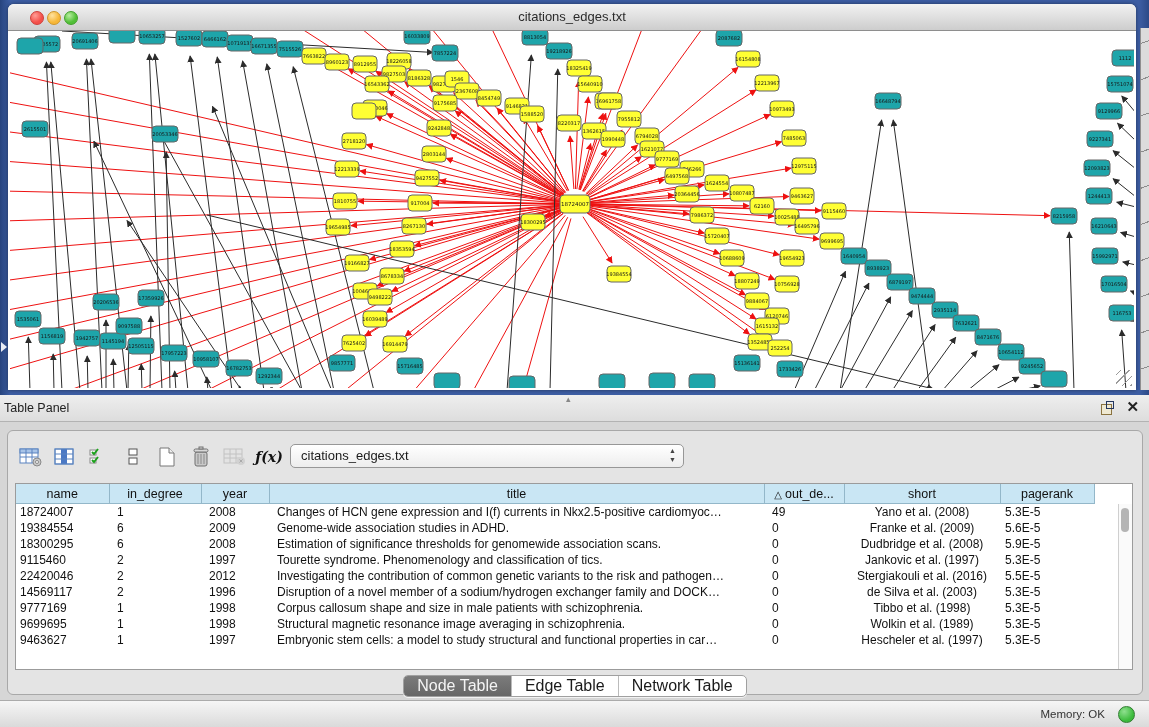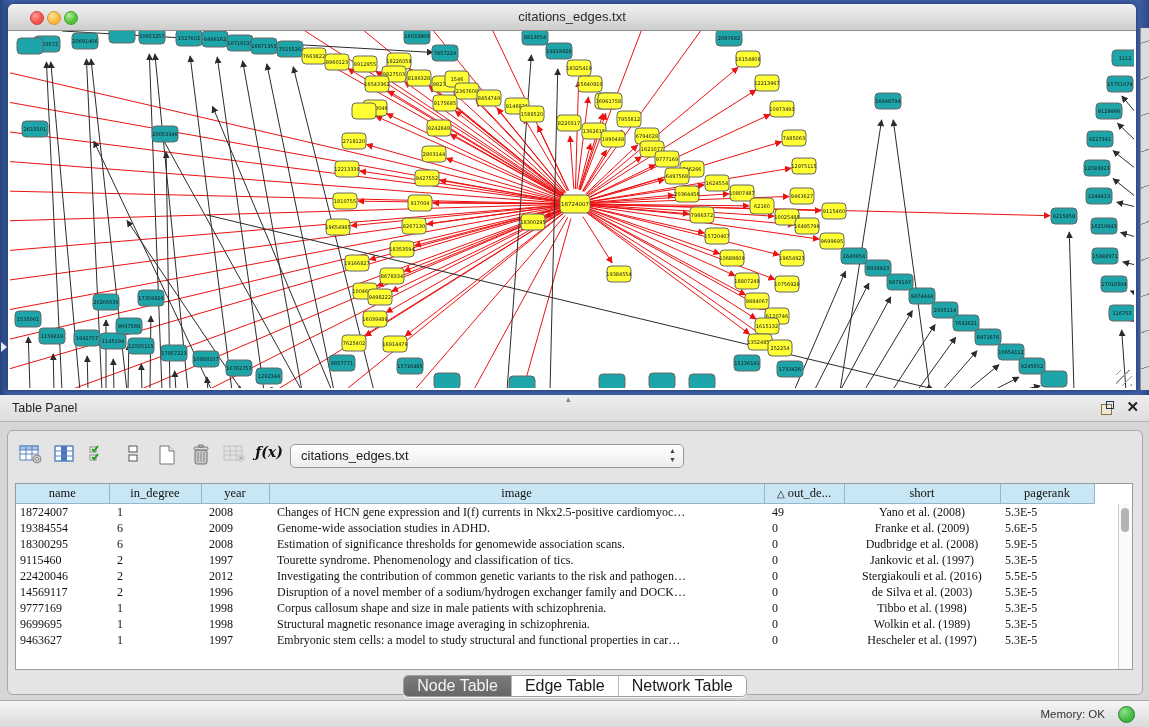--- a/index.html
+++ b/index.html
@@ -26,42 +26,42 @@
   #side-strip{position:absolute;right:0;top:28px;width:8px;height:362px;background:#dcdcdc;
     border-left:1px solid #8f8f8f;
     background-image:repeating-linear-gradient(160deg,#dcdcdc 0 14px,#8c8c8c 14px 15px,#dcdcdc 15px 34px);}
   #hidden-panel-arrow{position:absolute;left:1px;top:342px;width:0;height:0;
     border-left:6px solid #e9edf5;border-top:5px solid transparent;border-bottom:5px solid transparent;}
 
   
   #table-panel{position:absolute;left:0;top:395px;width:1149px;height:305px;background:#d6d6d6;}
   .tp-header{position:relative;height:26px;background:linear-gradient(#eeeeee,#dddddd);
     border-bottom:1px solid #b3b3b3;}
-  .tp-header .tp-title{position:absolute;left:12px;top:6px;font-size:12.5px;color:#222;}
+  .tp-header .tp-title{position:absolute;left:4px;top:6px;font-size:12.5px;color:#222;}
   .divider-handle{position:absolute;left:566px;top:-1px;font-size:9px;color:#888;}
   .tp-actions{position:absolute;right:10px;top:4px;display:flex;align-items:center;gap:12px;}
   .float-icon{position:relative;width:13px;height:13px;display:inline-block;}
   .float-icon .back{position:absolute;left:0;top:3px;width:9px;height:9px;border:1px solid #8a7340;background:#efe9d2;}
   .float-icon .front{position:absolute;right:0;top:0;width:6px;height:6px;border:1px solid #23355e;background:transparent;}
   .close-x{font-size:15px;font-weight:bold;color:#222;line-height:16px;cursor:default;}
 
   .tp-body{position:absolute;left:7px;top:35px;width:1134px;height:263px;background:#e4e4e4;
     border:1px solid #a8a8a8;border-radius:6px;}
   .toolbar{position:absolute;left:10px;top:12px;height:28px;display:flex;align-items:center;}
-  .tool{width:26px;height:26px;margin-right:8px;display:flex;align-items:flex-start;justify-content:center;}
+  .tool{width:26px;height:26px;margin-right:8px;display:flex;align-items:center;justify-content:center;}
   .tool.disabled{opacity:.45;}
   .fx{font-family:"DejaVu Serif",serif;font-style:italic;font-weight:bold;font-size:14px;color:#111;}
   .combo{position:absolute;left:282px;top:13px;width:392px;height:22px;border:1px solid #979797;
     border-radius:5px;background:linear-gradient(#ffffff,#ededed);font-size:13px;color:#1a1a1a;}
   .combo .val{position:absolute;left:10px;top:3px;}
   .combo .arrows{position:absolute;right:7px;top:1px;font-size:7px;color:#444;line-height:9px;text-align:center;}
 
   .tablewrap{position:absolute;left:7px;top:52px;width:1116px;height:185px;background:#ffffff;
     border:1px solid #9b9b9b;overflow:hidden;}
-  table.grid{border-collapse:collapse;table-layout:fixed;font-size:12px;color:#111;font-family:Liberation Serif, serif;}
+  table.grid{border-collapse:collapse;table-layout:fixed;font-size:12px;color:#111;}
   table.grid th{height:19px;background:#c9e6f4;border:1px solid #93b7c9;border-top:none;
     font-weight:normal;font-size:12.5px;text-align:center;padding:0;overflow:hidden;white-space:nowrap;}
   table.grid th:first-child{border-left:none;}
   table.grid td{height:16px;padding:0 0 0 8px;white-space:nowrap;overflow:hidden;}
   table.grid td.c0{padding-left:4px;}
   table.grid td.c5{text-align:center;padding-left:0;}
   table.grid td.c6{padding-left:5px;}
   .sort-tri{font-size:10px;margin-right:3px;}
   .vscroll{position:absolute;right:0;top:20px;bottom:0;width:13px;background:#fafafa;border-left:1px solid #cfcfcf;}
   .vthumb{position:absolute;left:2px;top:4px;width:8px;height:24px;background:#b4b4b4;border-radius:4px;}
@@ -609,21 +609,21 @@
               <col style="width: 495px;">
               <col style="width: 80px;">
               <col style="width: 156px;">
               <col style="width: 94px;">
             </colgroup>
           <thead>
               <tr id="hdr-row">
                 <th>name</th>
                 <th>in_degree</th>
                 <th>year</th>
-                <th>image</th>
+                <th>title</th>
                 <th><span class="sort-tri">△</span>out_de...</th>
                 <th>short</th>
                 <th>pagerank</th>
               </tr>
             </thead>
           <tbody id="tbody">
               <tr>
                 <td class="c0">18724007</td>
                 <td class="c1">1</td>
                 <td class="c2">2008</td>

